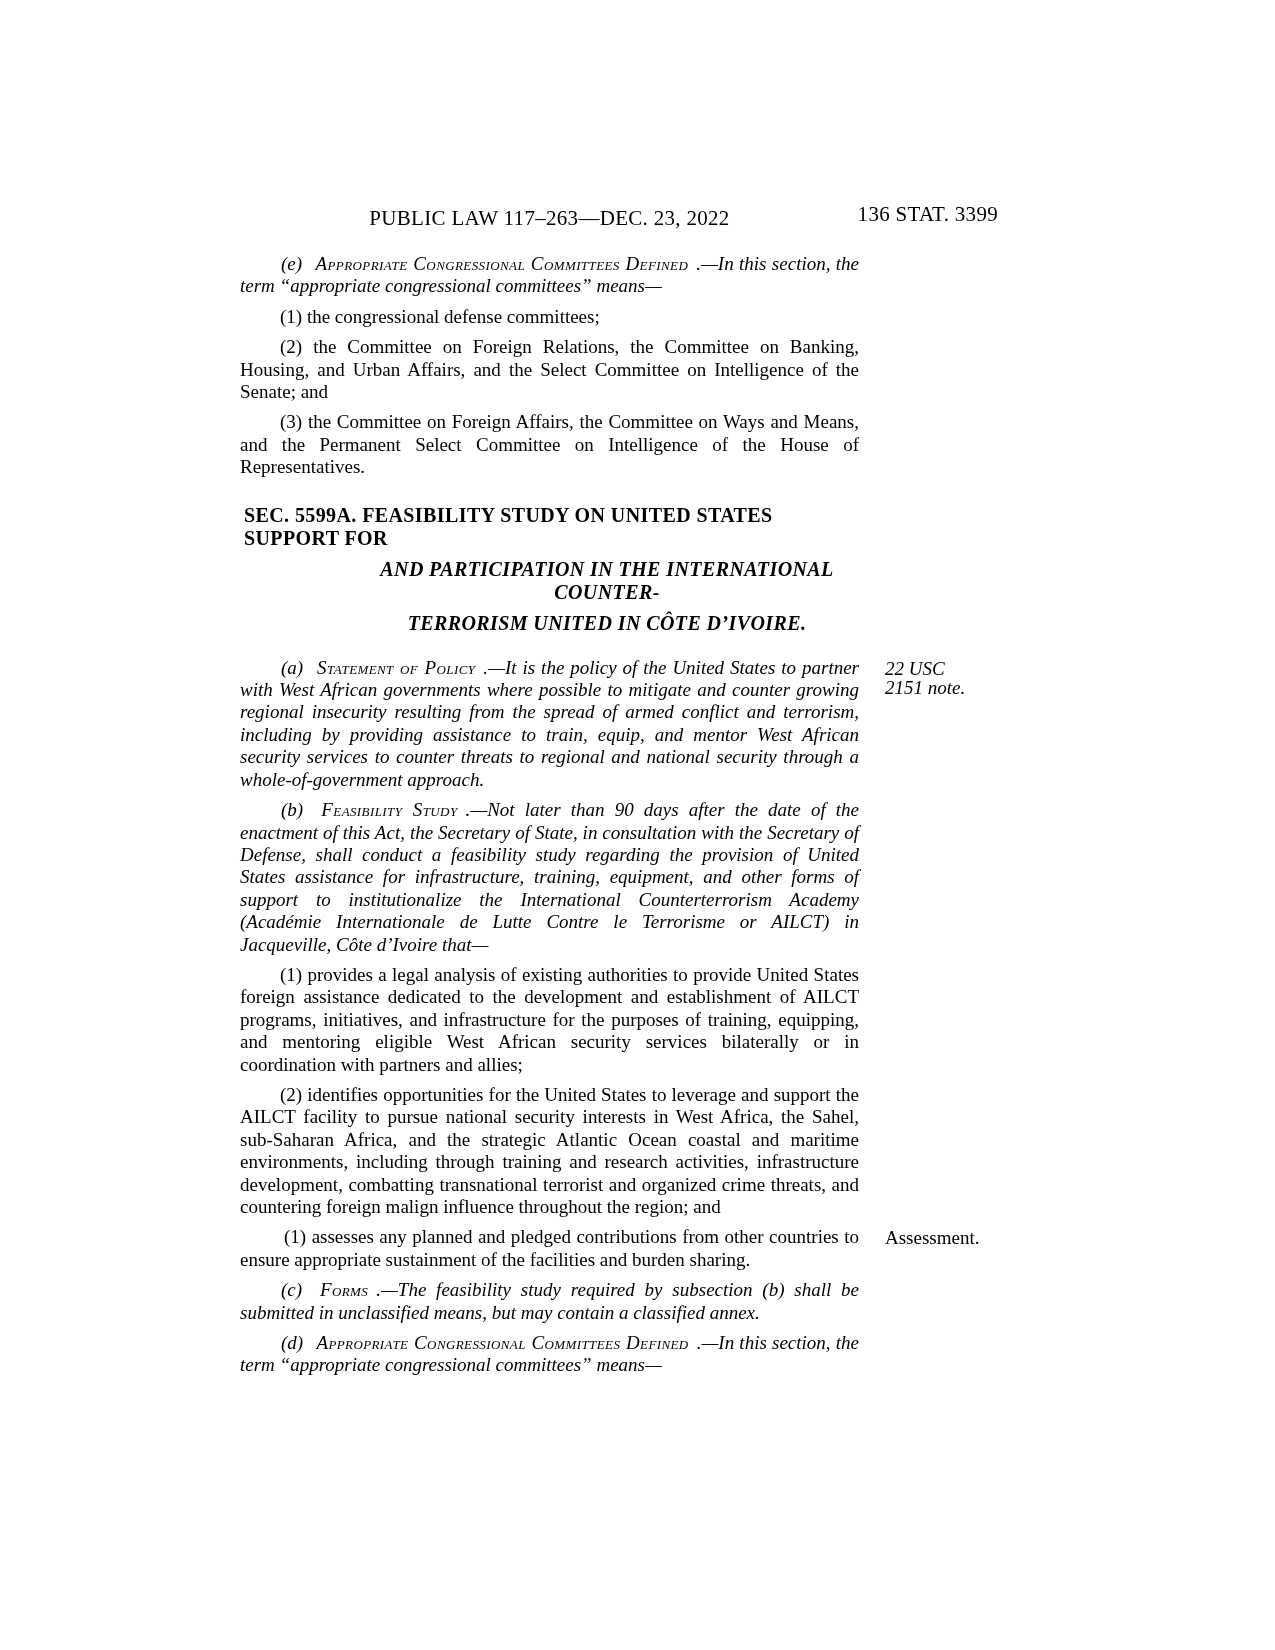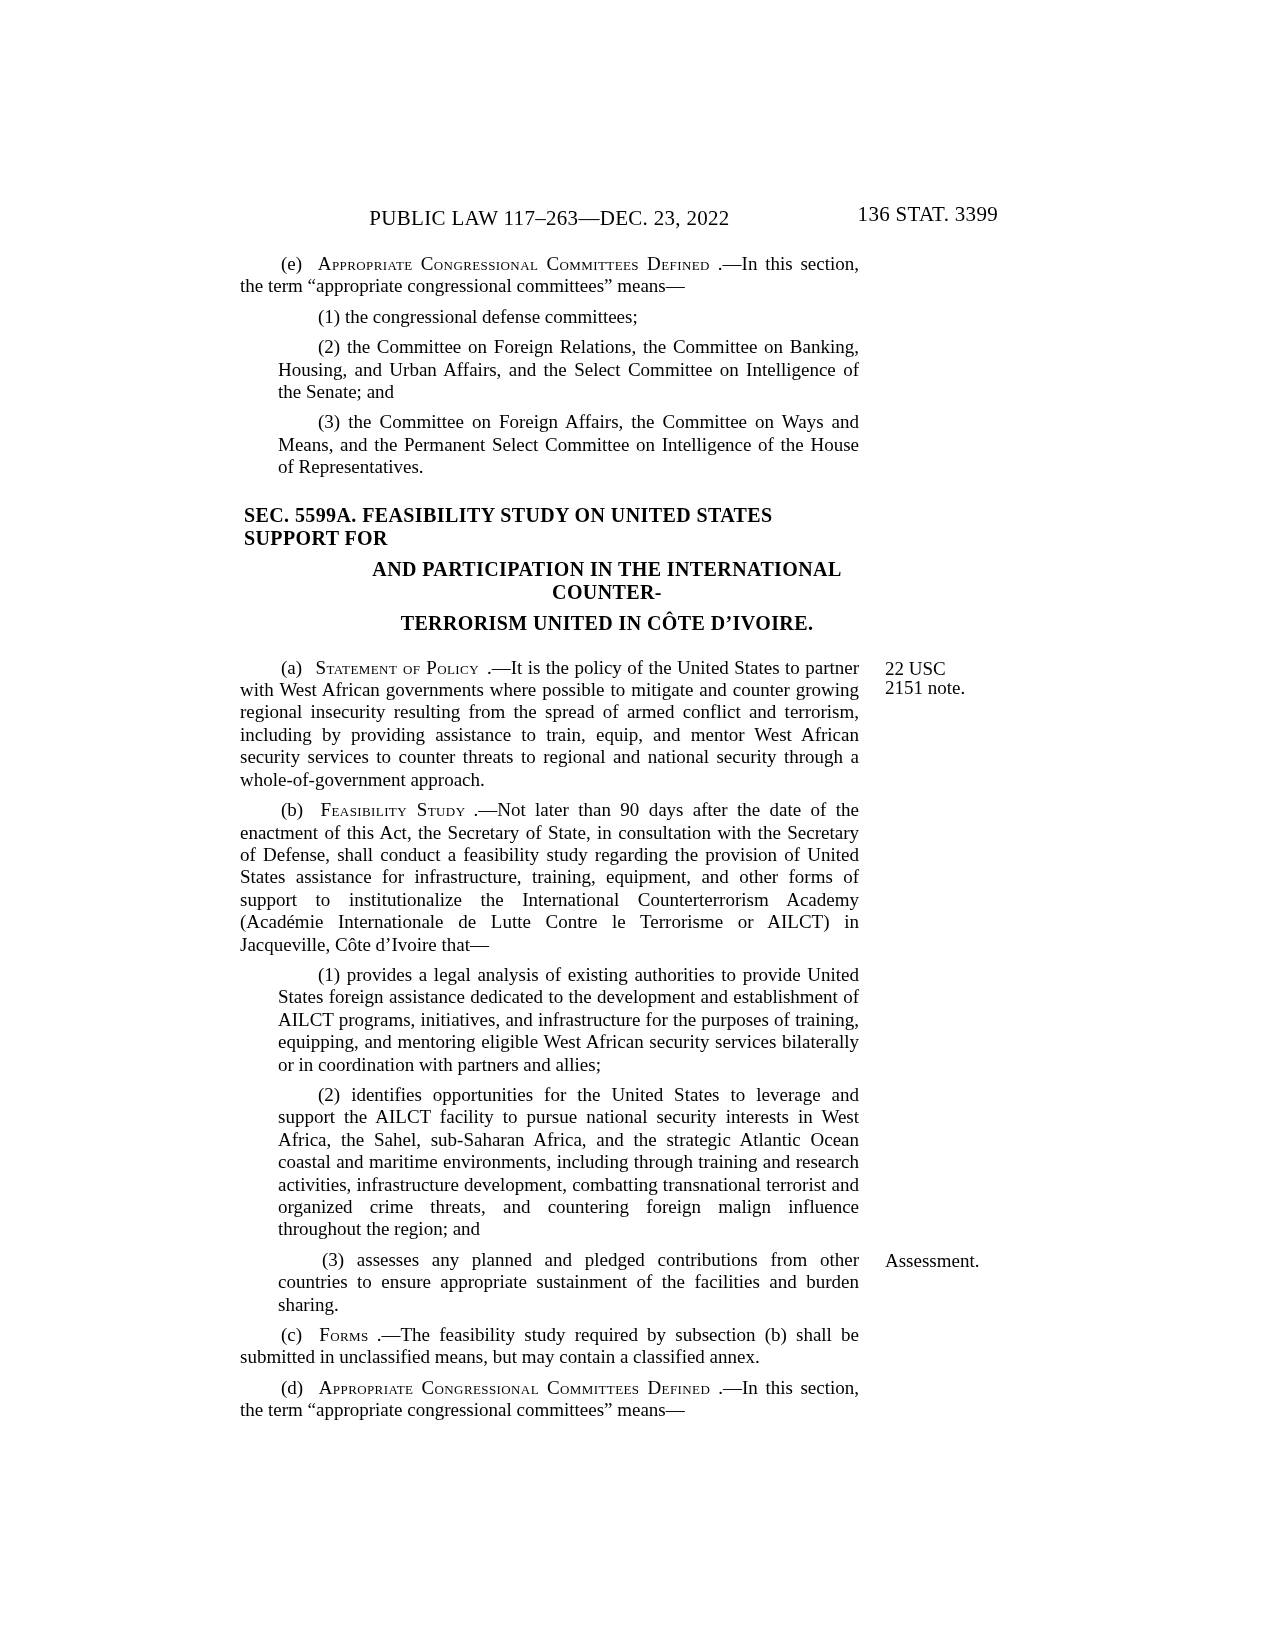--- a/index.html
+++ b/index.html
@@ -24,32 +24,32 @@
   }
   .law-title { position: absolute; left: 0; width: 635px; text-align: center; }
   .stat-number { position: absolute; right: 0; top: 0; }
   .content {
     margin: 21px 0 0 220px;
     width: 635px;
     font-size: 19px;
     line-height: 22.4px;
     text-align: justify;
   }
-  p.top { text-indent: 37px; position: relative; }
-  p.item { margin-left: 38px; text-indent: 40px; position: relative; }
+  p.top { text-indent: 37px; position: relative; font-style: italic; }
+  p.item { text-indent: 40px; position: relative; }
   .sc { font-variant: small-caps; letter-spacing: 0.4px; }
   .heading {
     font-weight: bold;
     font-size: 20px;
     line-height: 23px;
     letter-spacing: 0.4px;
     margin: 13px 0 10px 0;
     text-align: left;
   }
-  .heading .h-runover { margin-left: 115px; text-align: center; }
+  .heading .h-runover { margin-left: 115px; text-align: center; font-style: italic; }
   .margin-note {
     position: absolute;
     display: block;
     left: calc(100% + 18px);
     top: 2px;
     width: 105px;
     font-size: 19px;
     line-height: 19px;
     text-align: left;
     text-indent: 0;
@@ -79,21 +79,21 @@
       <div class="h-runover">AND PARTICIPATION IN THE INTERNATIONAL COUNTER-</div>
       <div class="h-runover">TERRORISM UNITED IN CÔTE D’IVOIRE.</div>
     </div>
 
     <p class="top"><span>(a) </span><span class="sc">Statement of Policy</span><span>.—It is the policy of the United States to partner with West African governments where possible to mitigate and counter growing regional insecurity resulting from the spread of armed conflict and terrorism, including by providing assistance to train, equip, and mentor West African security services to counter threats to regional and national security through a whole-of-government approach.</span><span class="margin-note">22 USC 2151 note.</span></p>
 
     <p class="top"><span>(b) </span><span class="sc">Feasibility Study</span><span>.—Not later than 90 days after the date of the enactment of this Act, the Secretary of State, in consultation with the Secretary of Defense, shall conduct a feasibility study regarding the provision of United States assistance for infrastructure, training, equipment, and other forms of support to institutionalize the International Counterterrorism Academy (Académie Internationale de Lutte Contre le Terrorisme or AILCT) in Jacqueville, Côte d’Ivoire that—</span></p>
 
     <p class="item">(1) provides a legal analysis of existing authorities to provide United States foreign assistance dedicated to the development and establishment of AILCT programs, initiatives, and infrastructure for the purposes of training, equipping, and mentoring eligible West African security services bilaterally or in coordination with partners and allies;</p>
     <p class="item">(2) identifies opportunities for the United States to leverage and support the AILCT facility to pursue national security interests in West Africa, the Sahel, sub-Saharan Africa, and the strategic Atlantic Ocean coastal and maritime environments, including through training and research activities, infrastructure development, combatting transnational terrorist and organized crime threats, and countering foreign malign influence throughout the region; and</p>
-    <p class="item"><span>(3) assesses any planned and pledged contributions from other countries to ensure appropriate sustainment of the facilities and burden sharing.</span><span class="margin-note">Assessment.</span></p>
+    <p class="item"><span>(1) assesses any planned and pledged contributions from other countries to ensure appropriate sustainment of the facilities and burden sharing.</span><span class="margin-note">Assessment.</span></p>
 
     <p class="top"><span>(c) </span><span class="sc">Forms</span><span>.—The feasibility study required by subsection (b) shall be submitted in unclassified means, but may contain a classified annex.</span></p>
 
     <p class="top"><span>(d) </span><span class="sc">Appropriate Congressional Committees Defined</span><span>.—In this section, the term “appropriate congressional committees” means—</span></p>
 
 
   </main>
 
 </div>
 

